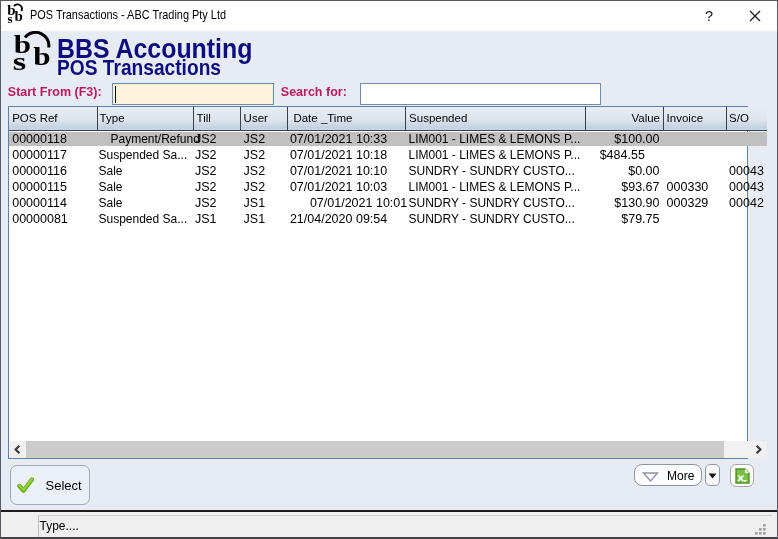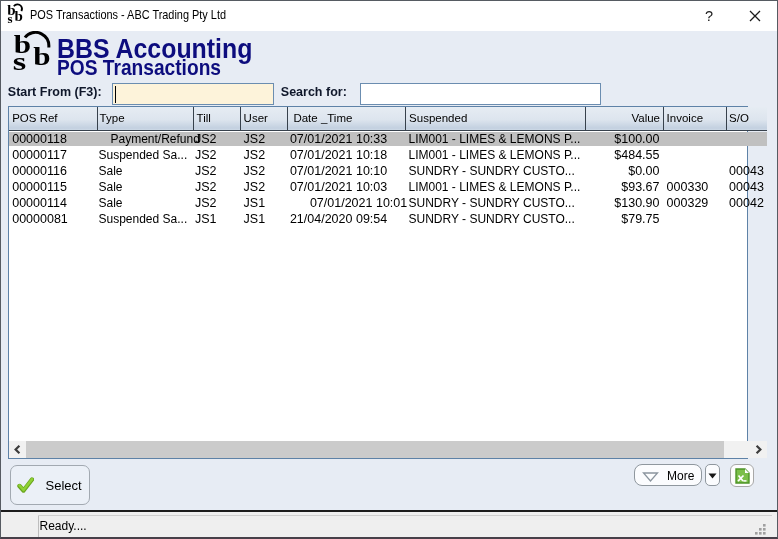--- a/index.html
+++ b/index.html
@@ -7,21 +7,21 @@
   body { font-family:"Liberation Sans", sans-serif; position:relative; background:#e7ecf4; }
   #win {
     position:absolute; left:0; top:0; width:778px; height:539px;
     border:1px solid #565b62; border-bottom:2px solid #474049;
     background:#e7ecf4;
   }
   #titlebar { position:absolute; left:0; top:0; width:776px; height:30px; background:#ffffff; }
   #titletext { position:absolute; left:29px; top:6px; font-size:13px; color:#000;
     transform:scaleX(0.84); transform-origin:0 0; white-space:nowrap; }
   .hlbl { position:absolute; font-weight:bold; color:#0d0d7e; white-space:nowrap; transform-origin:0 0; }
-  .lbl { position:absolute; font-size:12.5px; font-weight:bold; color:#0f172a; white-space:nowrap; }
+  .lbl { position:absolute; font-size:12.5px; font-weight:bold; color:#be185d; white-space:nowrap; }
   .inp { position:absolute; border:1px solid #6b8db0; background:#fff; }
   #grid { position:absolute; left:7px; top:105px; width:740px; height:353px; border:1px solid #5e82a7; background:#ffffff; }
   #ghead { position:absolute; left:0; top:0; width:758px; height:24px;
     background:linear-gradient(#e6ecf3,#dde5ee 55%,#c3d0e0 92%,#cdd9e6); border-bottom:1px solid #37414c; }
   .vline { position:absolute; top:0; width:1px; height:23px; background:#37414c; }
   .ht { position:absolute; top:4.5px; font-size:11.5px; color:#000; white-space:nowrap; }
   .row { position:absolute; left:0; width:758px; height:14.5px; }
   .c { position:absolute; top:0.4px; font-size:12.5px; line-height:14px; color:#000; white-space:nowrap; }
   .cn { font-size:12px; }
   #hsb { position:absolute; left:0; top:334px; width:758px; height:17px; background:#f1f1f1; }
@@ -93,21 +93,21 @@
       <div class="c cn" style="left:399.5px;">LIM001 - LIMES &amp; LEMONS P...</div>
       <div class="c" style="left:576px; width:74.5px; text-align:right;">$100.00</div>
     </div>
     <div class="row" style="top:40.5px;">
       <div class="c" style="left:3.2px;">00000117</div>
       <div class="c cn" style="left:89.5px;">Suspended Sa...</div>
       <div class="c" style="left:186px;">JS2</div>
       <div class="c" style="left:234.6px;">JS2</div>
       <div class="c" style="left:280.9px;">07/01/2021 10:18</div>
       <div class="c cn" style="left:399.5px;">LIM001 - LIMES &amp; LEMONS P...</div>
-      <div class="c" style="left:576px; width:74.5px; text-align:right;">$484.55</div>
+      <div class="c" style="left:576px; width:74.5px; text-align:center;">$484.55</div>
     </div>
     <div class="row" style="top:56.5px;">
       <div class="c" style="left:3.2px;">00000116</div>
       <div class="c cn" style="left:89.5px;">Sale</div>
       <div class="c" style="left:186px;">JS2</div>
       <div class="c" style="left:234.6px;">JS2</div>
       <div class="c" style="left:280.9px;">07/01/2021 10:10</div>
       <div class="c cn" style="left:399.5px;">SUNDRY - SUNDRY CUSTO...</div>
       <div class="c" style="left:576px; width:74.5px; text-align:right;">$0.00</div>
       <div class="c" style="left:720.1px;">00043</div>
@@ -183,21 +183,21 @@
       <path d="M10 1 L14 5 L10 5 Z" fill="#ffffff"></path>
       <path d="M3.5 7.5 L8 13 M8.5 7.5 L3 13.2" stroke="#ffffff" stroke-width="1.7"></path>
       <path d="M8.3 12.9 L11.5 12.9" stroke="#ffffff" stroke-width="1.5"></path>
     </svg>
   </div>
 
   <div id="blackline"></div>
   <div id="status">
     <div style="position:absolute;left:37px;top:3px;width:1px;height:22px;background:#bdbdbd;"></div>
     <div style="position:absolute;left:37px;top:3px;width:734px;height:1px;background:#cfcfcf;"></div>
-    <div style="position:absolute;left:38.5px;top:7px;font-size:12px;color:#000;">Ready....</div>
+    <div style="position:absolute;left:38.5px;top:7px;font-size:12px;color:#000;">Type....</div>
     <svg width="14" height="14" style="position:absolute;right:10px;bottom:1px" viewBox="0 0 14 14">
       <rect x="10" y="2" width="2.6" height="2.6" fill="#a0a0a0"></rect>
       <rect x="6" y="6" width="2.6" height="2.6" fill="#a0a0a0"></rect>
       <rect x="10" y="6" width="2.6" height="2.6" fill="#a0a0a0"></rect>
       <rect x="2" y="10" width="2.6" height="2.6" fill="#a0a0a0"></rect>
       <rect x="6" y="10" width="2.6" height="2.6" fill="#a0a0a0"></rect>
       <rect x="10" y="10" width="2.6" height="2.6" fill="#a0a0a0"></rect>
     </svg>
   </div>
 </div>

